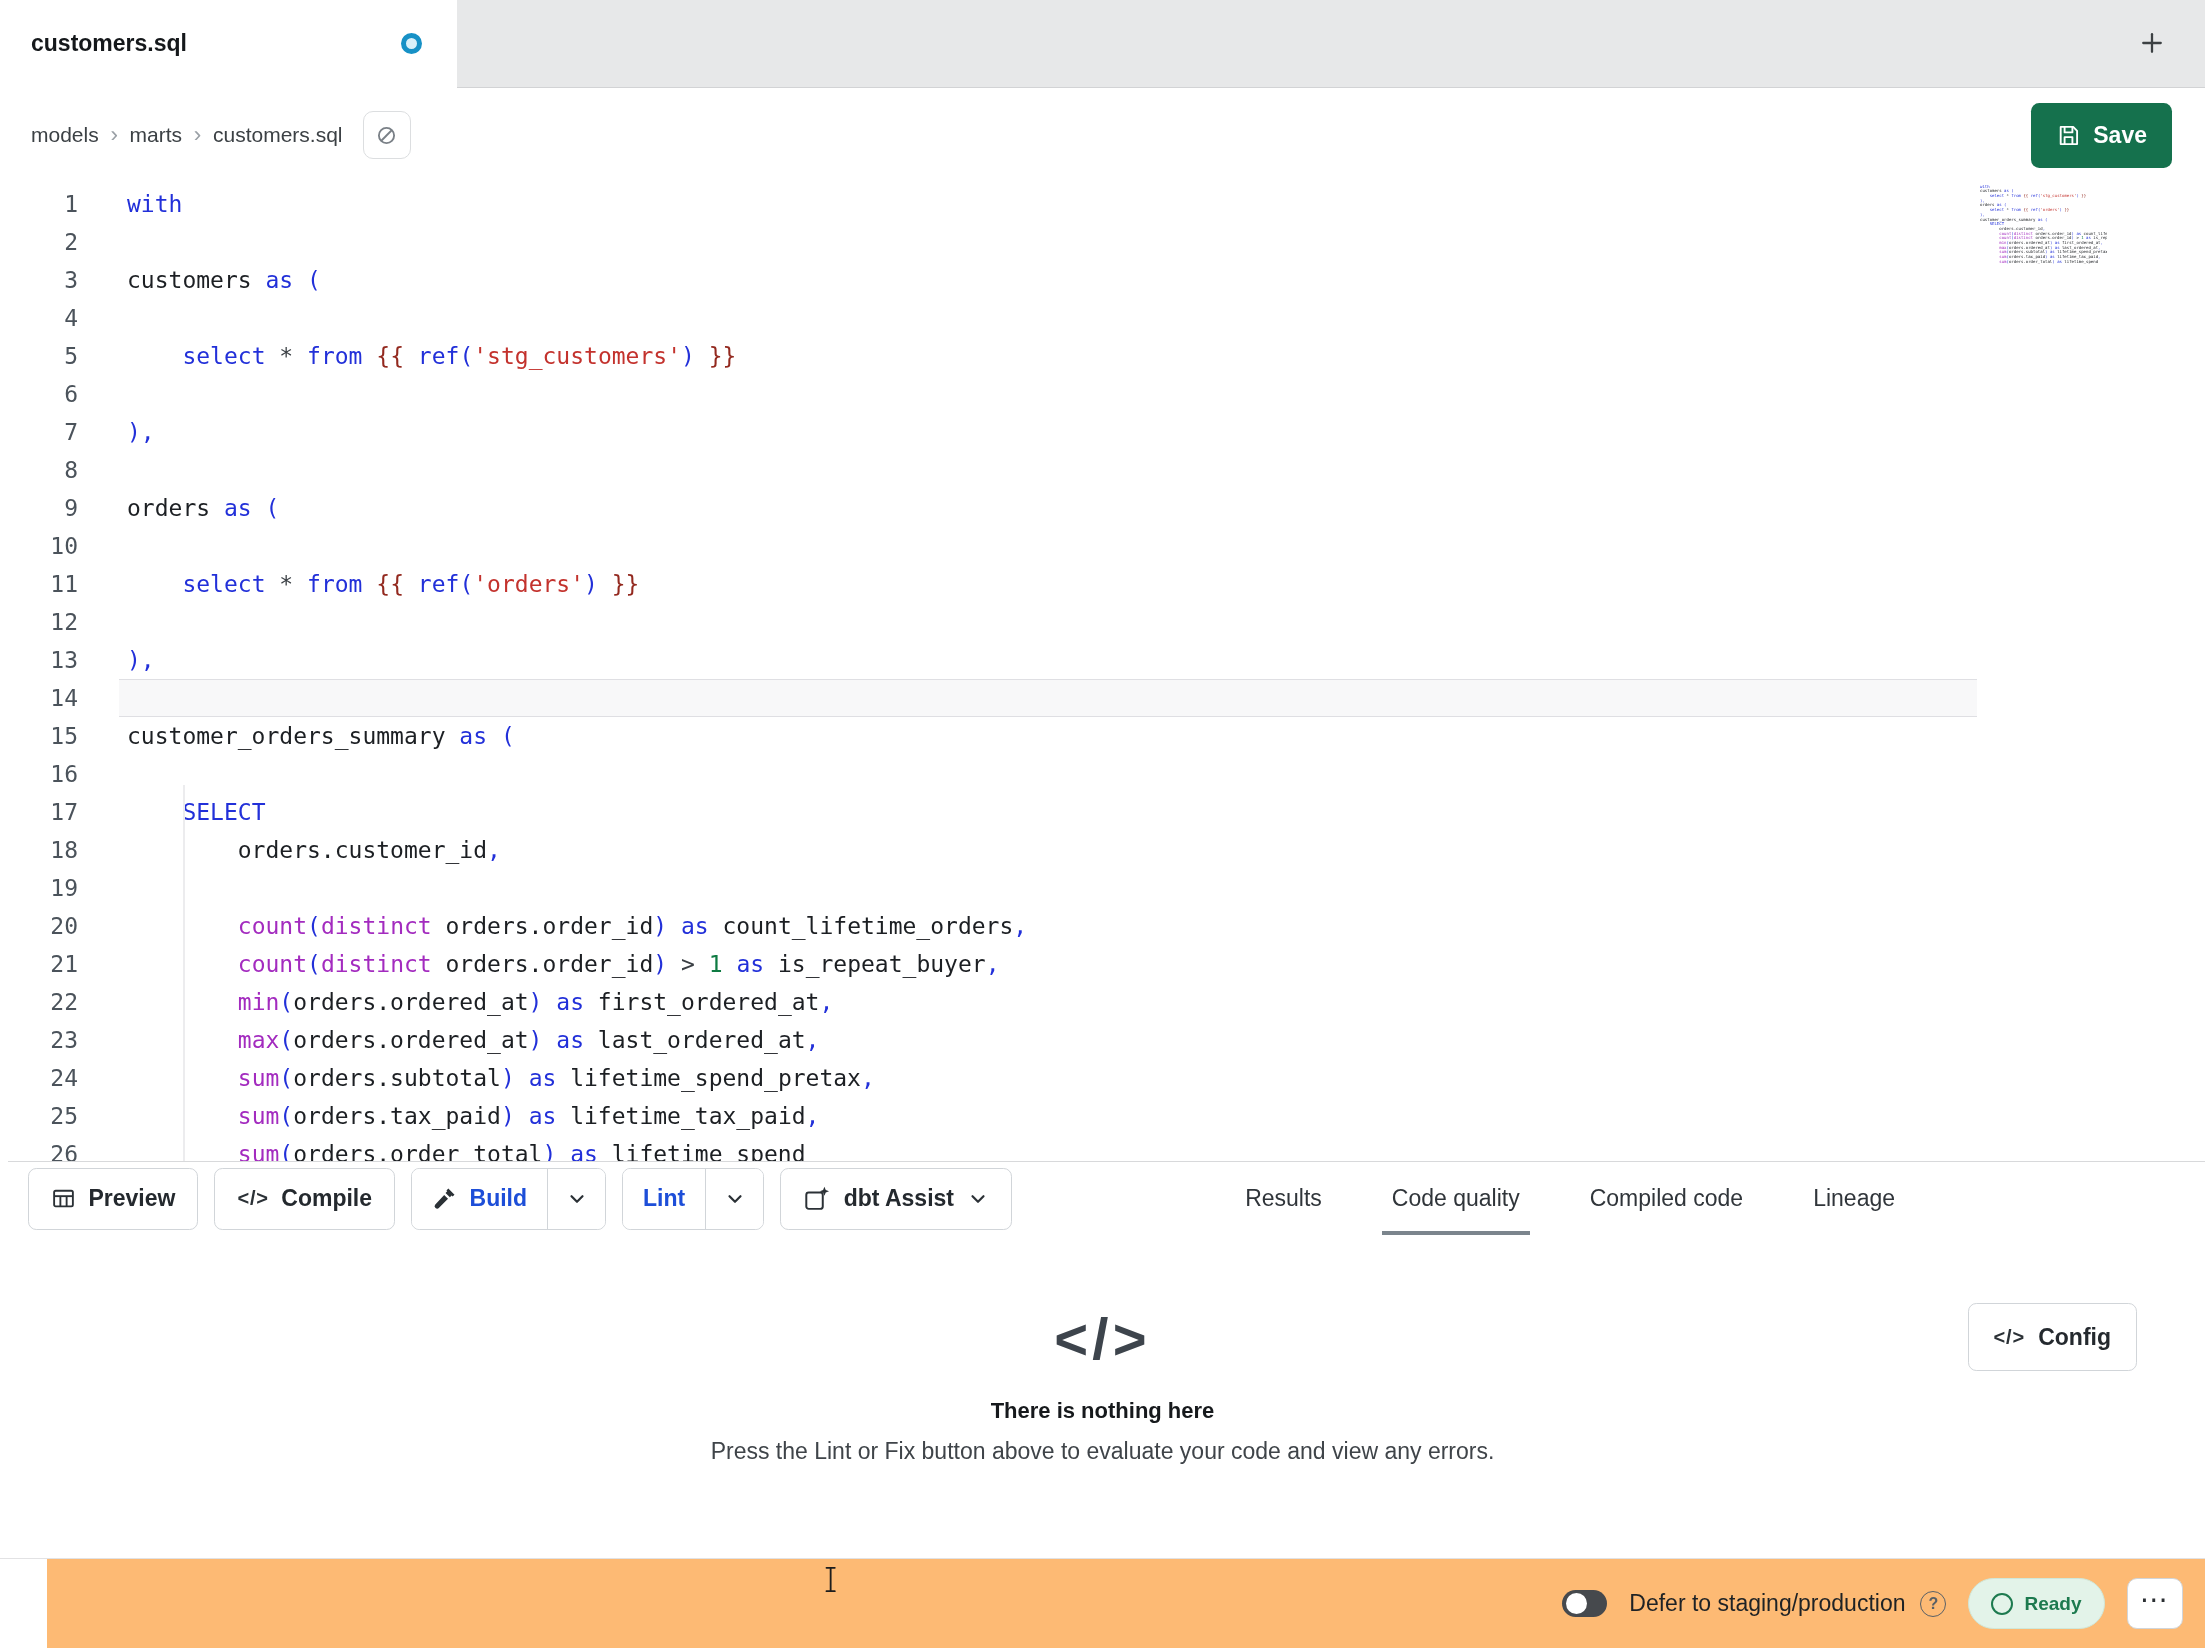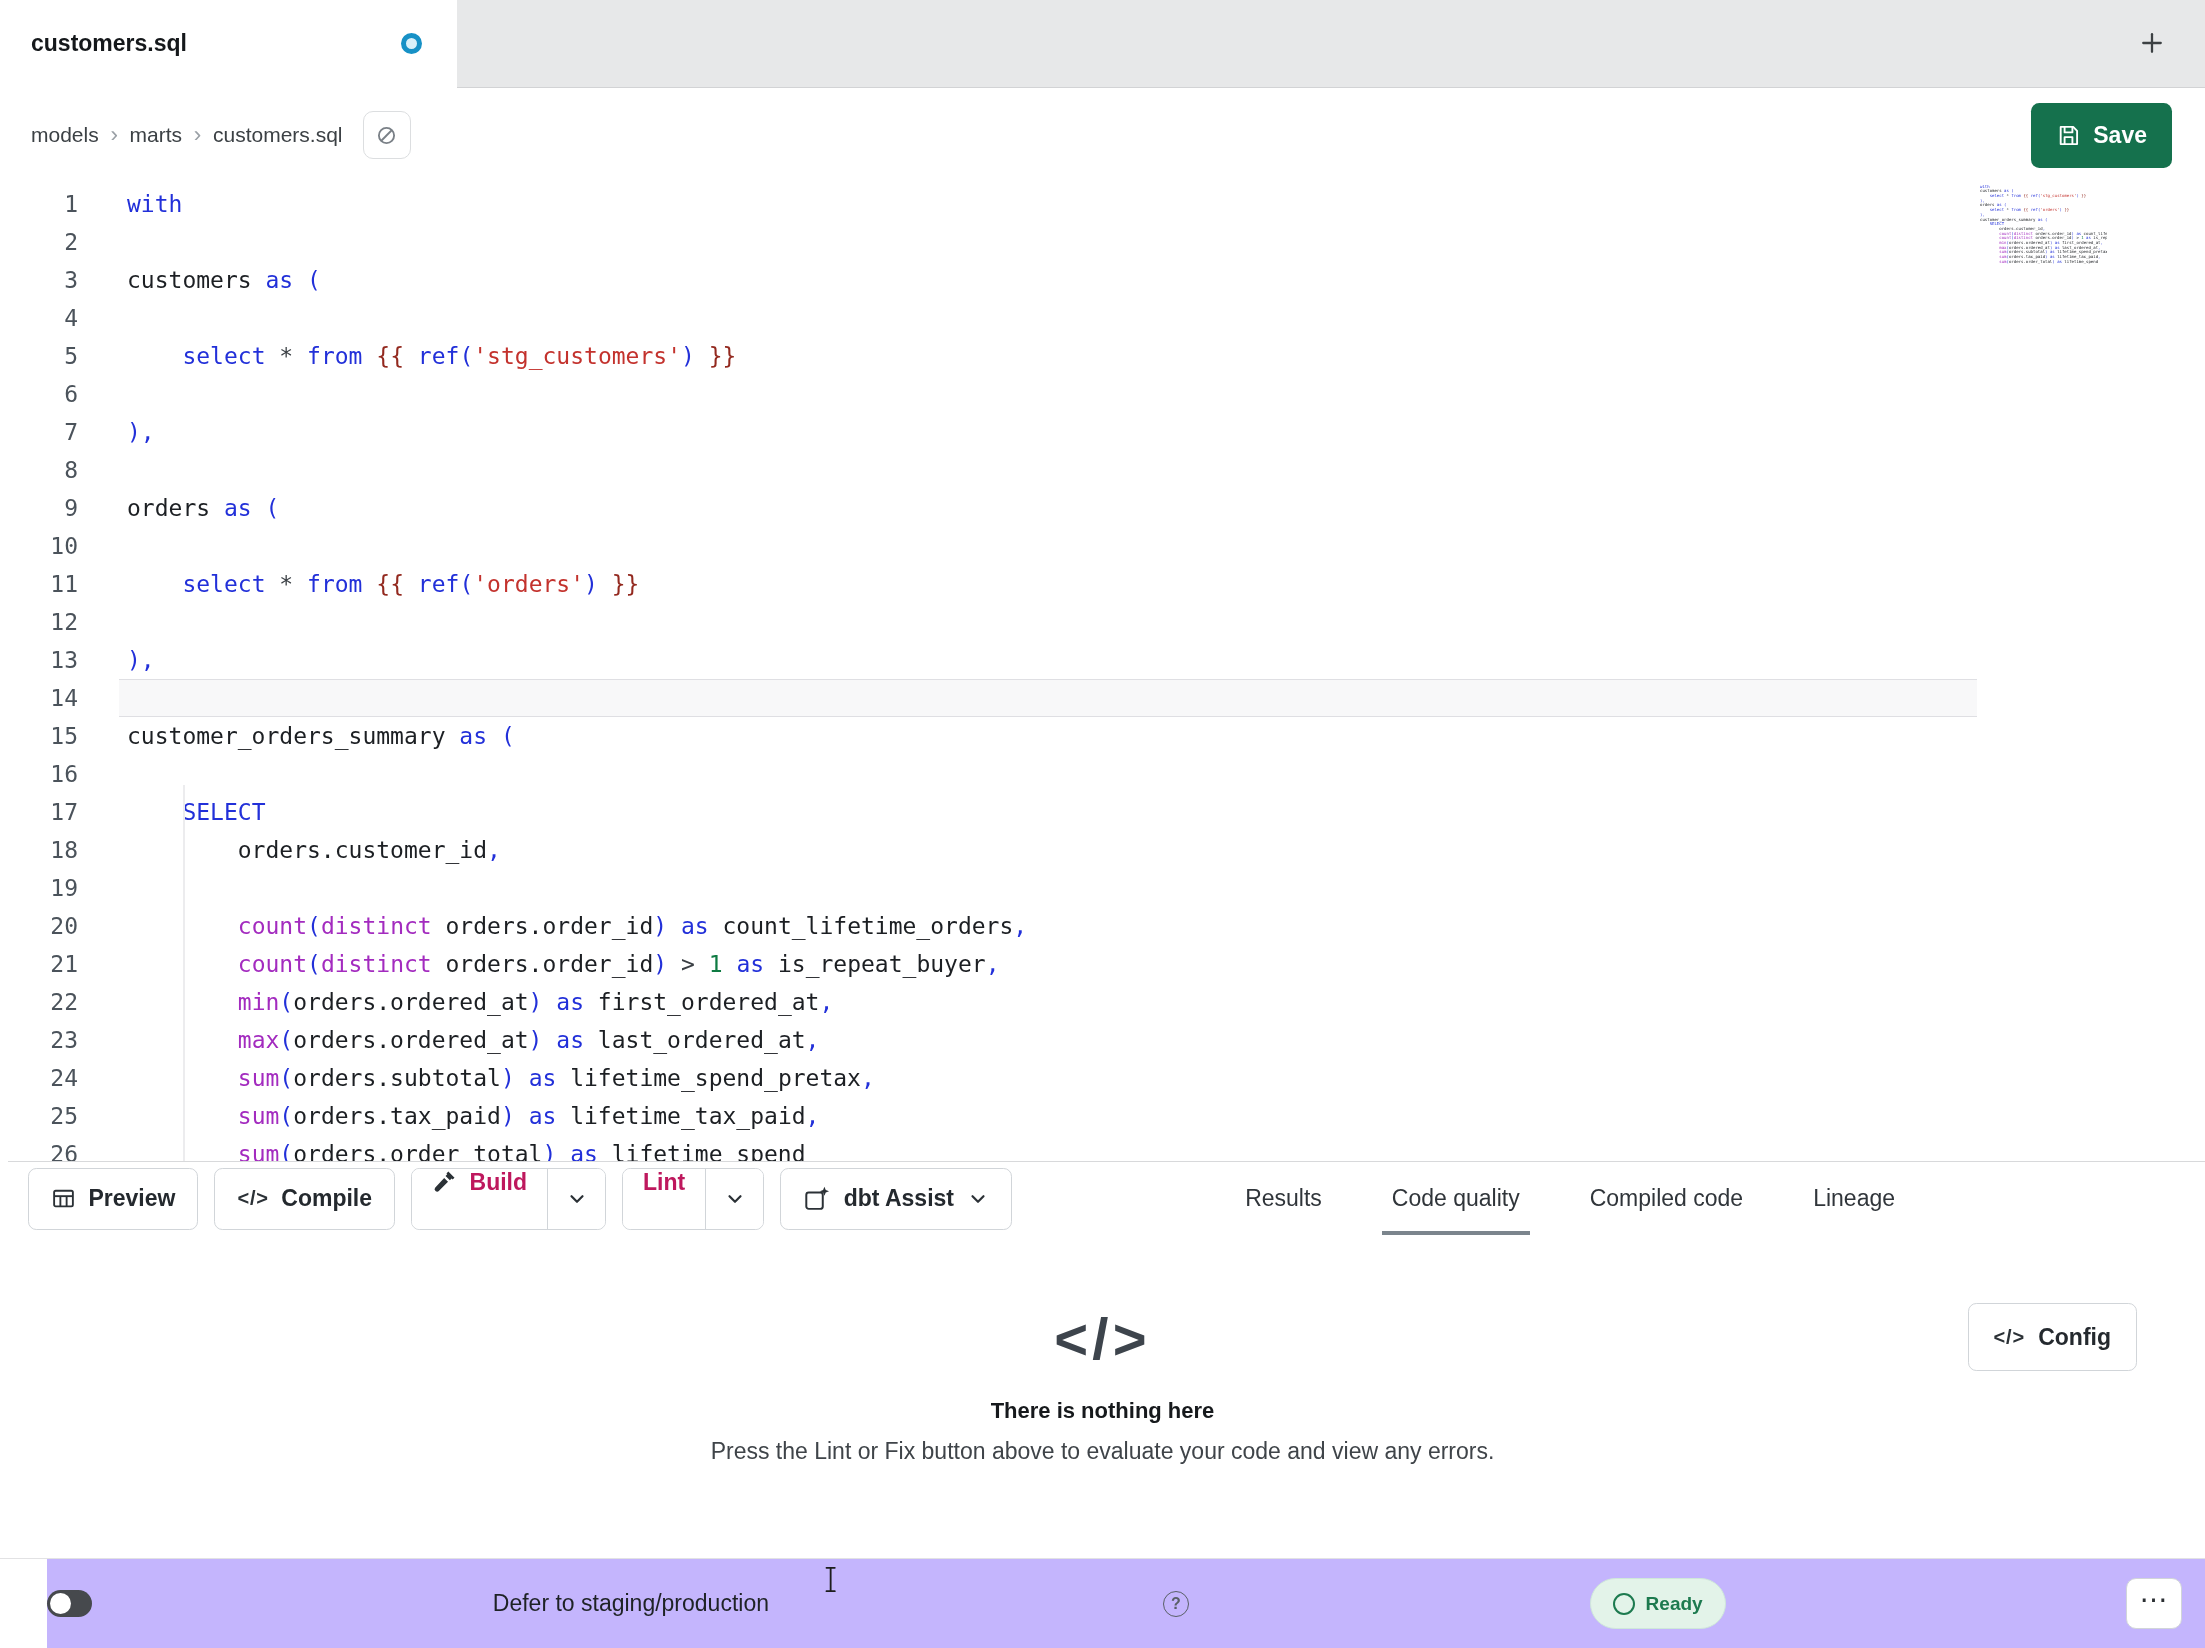--- a/index.html
+++ b/index.html
@@ -40,22 +40,22 @@
   .minimap { position:absolute; left:1980px; top:1.7px; width:127px; height:202px; overflow:hidden; background:#fff; cursor:pointer; }
   .mini-line { font-family:"DejaVu Sans Mono", monospace; font-size:4px; line-height:4.7px; white-space:pre; }
 
   
   .toolbar { height:74px; border-top:0.8px solid #d8d9db; background:#fff; display:flex; align-items:center; padding-left:20px;margin-left:8px; }
   .tbtn { height:62px; background:#fff; border:1.7px solid #d1d5d9; border-radius:8.3px; display:flex; align-items:center;
     padding:0 22px; gap:12.5px; font-size:23px; font-weight:600; color:#24292e; cursor:pointer;
     font-family:"Liberation Sans", sans-serif; margin-right:16px; }
   .splitbtn { height:62px; display:flex; align-items:stretch; border:1.7px solid #d1d5d9; border-radius:8.3px; overflow:hidden;
     margin-right:16px; background:#fff; }
-  .splitbtn .seg-main { display:flex; align-items:flex-start; gap:12.5px; padding:0 20px; font-size:23px; font-weight:600;
-    color:#be185d; background:#fff; border:none; cursor:pointer; font-family:"Liberation Sans", sans-serif; }
+  .splitbtn .seg-main { display:flex; align-items:center; gap:12.5px; padding:0 20px; font-size:23px; font-weight:600;
+    color:#1d4ed8; background:#fff; border:none; cursor:pointer; font-family:"Liberation Sans", sans-serif; }
   .splitbtn .seg-arrow { display:flex; align-items:center; justify-content:center; width:58px;
     border:none; border-left:1.7px solid #d1d5d9; background:#fff; cursor:pointer; }
   .code-glyph { font-weight:700; font-size:20px; letter-spacing:0.8px; color:#2b3136; }
   .ptabs { margin-left:auto; margin-right:310px; height:100%; display:flex; gap:70px; }
   .ptab { position:relative; height:100%; display:flex; align-items:center; font-size:23px; font-weight:500;
     color:#30353a; background:none; border:none; cursor:pointer; font-family:"Liberation Sans", sans-serif; }
   .ptab.active::after { content:""; position:absolute; left:-10px; right:-10px; bottom:0; height:4.2px;
     background:var(--tab-underline); }
 
   
@@ -64,21 +64,21 @@
     background:#fff; border:1.7px solid #d1d5d9; display:flex; align-items:center; gap:13.3px; font-size:23px; font-weight:600;
     color:#24292e; cursor:pointer; font-family:"Liberation Sans", sans-serif; }
   .empty { display:flex; flex-direction:column; align-items:center; padding-top:75px; }
   .empty-icon { font-size:58px; font-weight:800; letter-spacing:4.2px; color:#3d444c; line-height:58px;
     font-family:"Liberation Sans", sans-serif; }
   .empty-title { margin-top:30px; font-size:22px; font-weight:700; color:#16191c; }
   .empty-sub { margin-top:13.3px; font-size:23px; color:#3f4449; }
 
   
   .statusdivider { height:0.8px; background:#e2e2e4; }
-  .statusbar { height:89px; background:#c4b5fd; display:flex; align-items:center; justify-content:space-between; padding-right:22.5px;margin-left:47px; }
+  .statusbar { height:89px; background:#fdba74; display:flex; align-items:center; justify-content:flex-end; padding-right:22.5px;margin-left:47px; }
   .toggle { width:45px; height:27.5px; border-radius:14px; background:#46494d; position:relative; cursor:pointer; flex:0 0 45px; }
   .toggle-knob { position:absolute; left:3.3px; top:3.3px; width:21px; height:21px; border-radius:50%; background:#fff; }
   .defer-label { margin-left:22px; font-size:23px; color:#1e2225; }
   .help { margin-left:15px; width:26px; height:26px; border-radius:50%; border:1.7px solid #596066; color:#596066;
     font-size:16px; font-weight:700; display:flex; align-items:center; justify-content:center; cursor:pointer; }
   .ready-pill { margin-left:22px; height:51px; padding:0 22px; border-radius:26px; background:var(--ready-bg);
     border:0.8px solid #cfe8da; display:flex; align-items:center; gap:11px; cursor:pointer; }
   .ready-ring { width:22px; height:22px; border-radius:50%; border:2.5px solid var(--ready-text); }
   .ready-label { font-size:19px; font-weight:600; color:var(--ready-text); }
   .overflow-btn { margin-left:22px; width:56px; height:51px; border-radius:10px; border:1.7px solid #d1d5d9; background:#fff;

